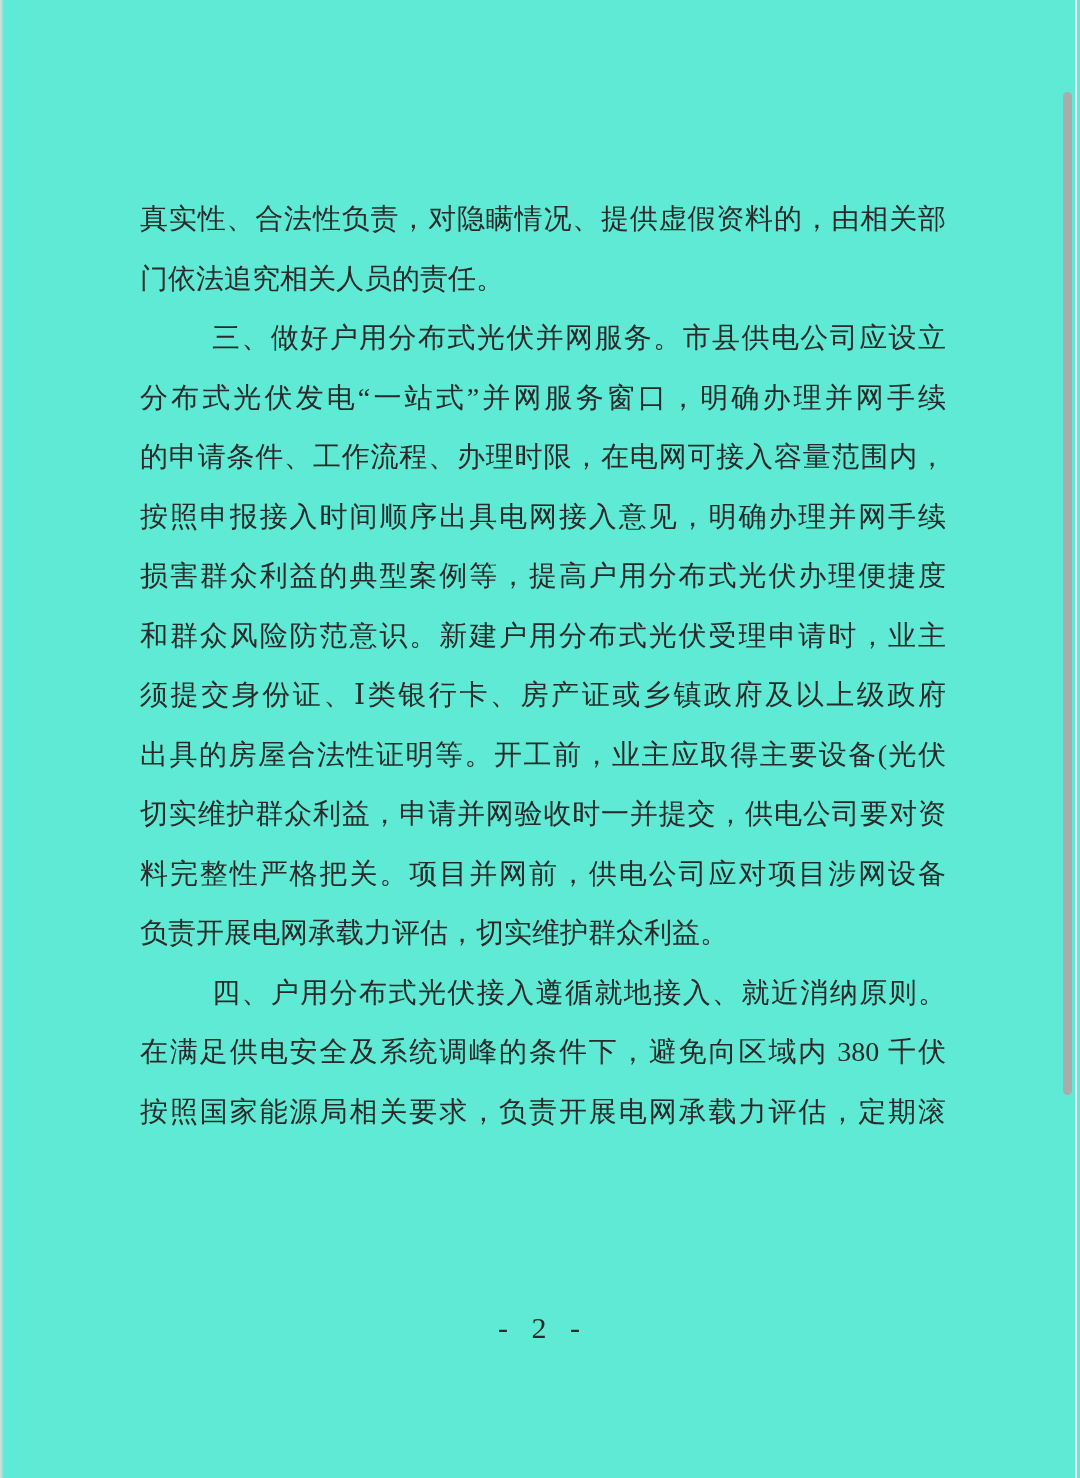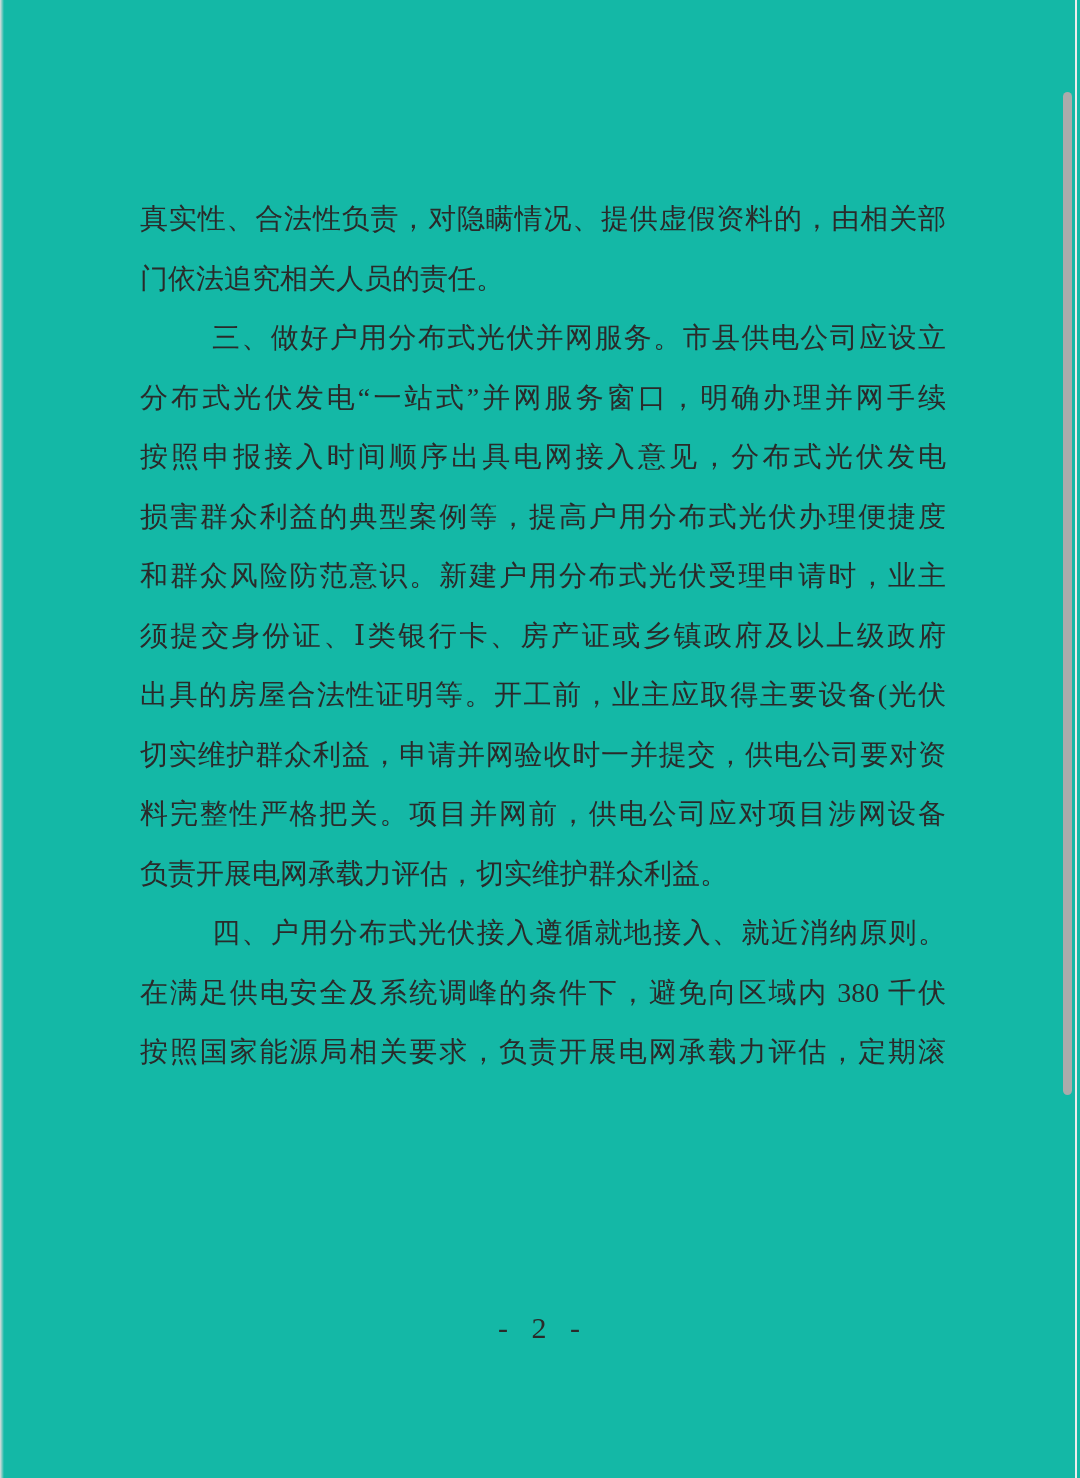--- a/index.html
+++ b/index.html
@@ -58,30 +58,31 @@
     text-align: center;
     color: #2a2a2a;
     font-size: 30px;
     letter-spacing: 8px;
     line-height: 50px;
   }
 </style>
 </head>
 <body>
 
-<div class="page" style="background: #14b8a6;">
+<div class="page" style="background: #5eead4;">
   <div class="edge-left"></div>
   <div class="edge-right"></div>
 
   <div class="text-block" id="text-block" style="color: rgb(42, 42, 42);">
       <div class="line justify">真实性、合法性负责，对隐瞒情况、提供虚假资料的，由相关部</div>
       <div class="line left">门依法追究相关人员的责任。</div>
       <div class="line justify indent">三、做好户用分布式光伏并网服务。市县供电公司应设立</div>
       <div class="line justify">分布式光伏发电“一站式”并网服务窗口，明确办理并网手续</div>
-      <div class="line justify">按照申报接入时间顺序出具电网接入意见，分布式光伏发电</div>
+      <div class="line justify">的申请条件、工作流程、办理时限，在电网可接入容量范围内，</div>
+      <div class="line justify">按照申报接入时间顺序出具电网接入意见，明确办理并网手续</div>
       <div class="line justify">损害群众利益的典型案例等，提高户用分布式光伏办理便捷度</div>
       <div class="line justify">和群众风险防范意识。新建户用分布式光伏受理申请时，业主</div>
       <div class="line justify">须提交身份证、Ⅰ类银行卡、房产证或乡镇政府及以上级政府</div>
       <div class="line justify">出具的房屋合法性证明等。开工前，业主应取得主要设备(光伏</div>
       <div class="line justify">切实维护群众利益，申请并网验收时一并提交，供电公司要对资</div>
       <div class="line justify">料完整性严格把关。项目并网前，供电公司应对项目涉网设备</div>
       <div class="line left">负责开展电网承载力评估，切实维护群众利益。</div>
       <div class="line justify indent">四、户用分布式光伏接入遵循就地接入、就近消纳原则。</div>
       <div class="line justify">在满足供电安全及系统调峰的条件下，避免向区域内 380 千伏</div>
       <div class="line justify">按照国家能源局相关要求，负责开展电网承载力评估，定期滚</div>

